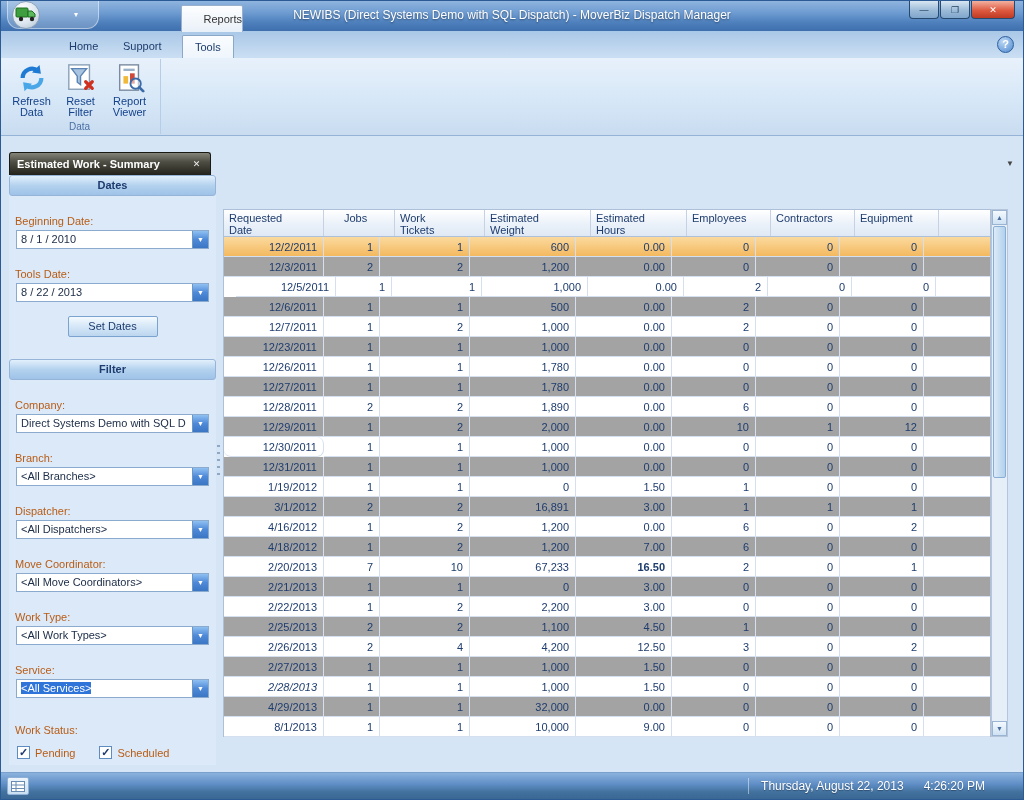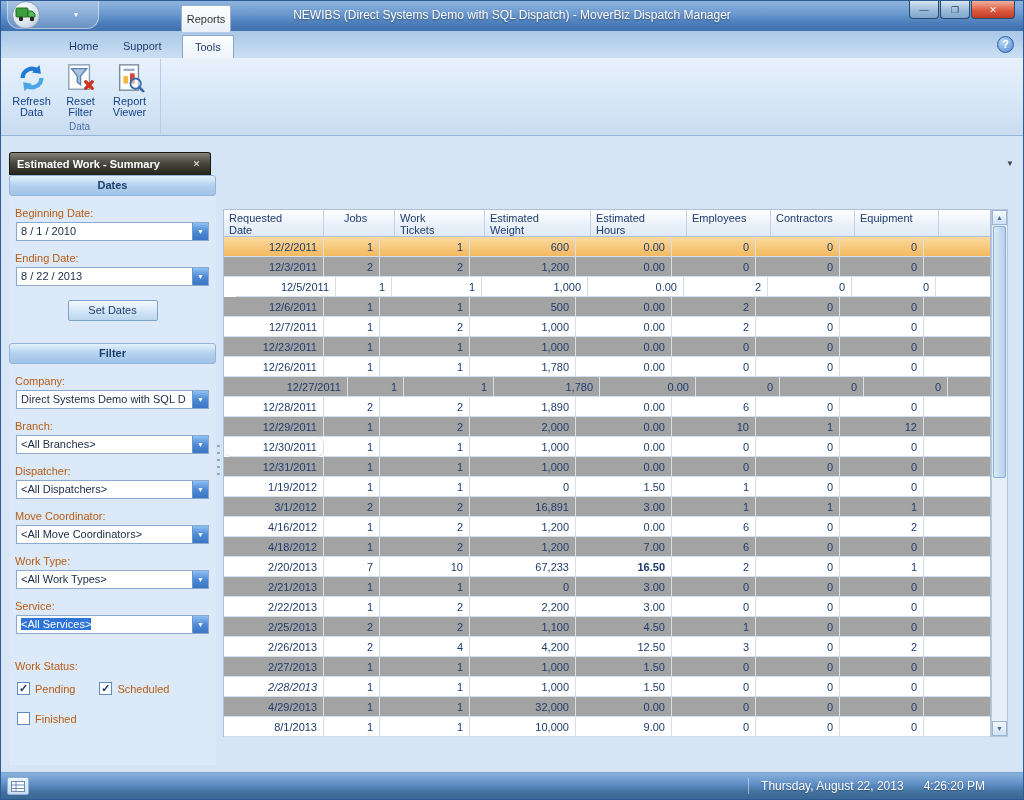--- a/index.html
+++ b/index.html
@@ -19,23 +19,23 @@
     background:radial-gradient(circle at 35% 28%, #ffffff, #dde7f0 55%, #aebfce);
     border:1px solid #8aa0b8; display:flex; align-items:center; justify-content:center; }
   #qat-arrow { color:#fff; font-size:8px; margin-left:34px; }
   #winbtns { position:absolute; top:0; right:8px; display:flex; }
   .winbtn { width:30px; height:18px; margin-left:1px; border:1px solid #27496e; border-top:none;
     border-radius:0 0 4px 4px; background:linear-gradient(#d8e6f2,#9cbbd8 55%,#7fa6cc);
     color:#1e3c5e; font-size:9px; display:flex; align-items:center; justify-content:center; }
   .winbtn.close { width:44px; background:linear-gradient(#f2b0a0,#dd5a40 55%,#c03a24); color:#fff; }
 
   
-  #contextual { position:absolute; left:180px; top:4px; width:50px; height:27px; z-index:6;
+  #contextual { position:absolute; left:180px; top:4px; width:62px; height:27px; z-index:6;
     background:linear-gradient(#fdfeff,#e9f0f8); border:1px solid #9ab0cc; border-bottom:none;
-    border-radius:2px 2px 0 0; text-align:center; line-height:26px; color:#333; }
+    border-radius:2px 2px 0 0; text-align:right; line-height:26px; color:#333; }
 
   
   #tabrow { position:absolute; top:30px; left:0; right:0; height:27px;
     background:linear-gradient(#a9c7e7,#cbdff3); }
   .rtab { position:absolute; top:4px; height:23px; line-height:22px; padding:0 12px;
     color:#1e3c6e; }
   .rtab.active { background:linear-gradient(#fbfdff,#eef5fc); border:1px solid #8ba8c8;
     border-bottom:none; border-radius:2px 2px 0 0; z-index:7; }
   #help { position:absolute; right:9px; top:5px; width:17px; height:17px; border-radius:50%;
     background:radial-gradient(circle at 35% 30%, #bcd8f4, #4f8ad0); border:1px solid #2e5e9e;
@@ -61,21 +61,21 @@
   #doctab-close { margin-left:auto; width:13px; height:13px; line-height:12px; text-align:center;
     color:#eee; font-size:9px; font-weight:normal; }
   #docdd { position:absolute; right:9px; top:158px; color:#444; font-size:8px; }
 
   
   #sidebar { position:absolute; left:8px; top:174px; width:207px; height:590px; background:#dce9f8; }
   .side-header { height:21px; background:linear-gradient(#e2f0fc,#b4d2ee 50%,#9ec2e8);
     border:1px solid #96b4d8; border-radius:3px; color:#1e3c6e; font-weight:bold;
     text-align:center; line-height:19px; }
   .side-header.second { margin-top:22px; }
-  .flabel { color:#b85c14; margin:11px 6px 3px; }
+  .flabel { color:#b85c14; margin:19px 6px 3px; }
   .combo { display:flex; height:19px; margin:0 7px; background:#fff; border:1px solid #8aaace; }
   .combo-val { flex:1; line-height:17px; padding-left:4px; color:#20304a; white-space:nowrap;
     overflow:hidden; }
   .combo-val .hl { background:#2f74d8; color:#fff; }
   .ddbtn { width:16px; background:linear-gradient(#8fc0f2,#4f8ad8 50%,#3a76c4); color:#fff;
     font-size:7px; text-align:center; line-height:17px; border-left:1px solid #6a96c8; }
   #setdates { display:block; width:90px; height:21px; margin:14px auto 0;
     background:linear-gradient(#f4fafe,#d8e9f8 45%,#bcd6ef); border:1px solid #7ba3cf;
     border-radius:2px; color:#1e3c6e; text-align:center; line-height:19px; }
   #wslabel { margin-top:26px; }
@@ -209,21 +209,21 @@
   </div>
   <div id="docdd">▼</div>
 
   <div id="sidebar">
     <div class="side-header">Dates</div>
     <div class="flabel">Beginning Date:</div>
     <div class="combo">
       <span class="combo-val">8 /  1 / 2010</span>
       <span class="ddbtn">▼</span>
     </div>
-    <div class="flabel">Ending Date:</div>
+    <div class="flabel">Tools Date:</div>
     <div class="combo">
       <span class="combo-val">8 / 22 / 2013</span>
       <span class="ddbtn">▼</span>
     </div>
     <div id="setdates">Set Dates</div>
     <div class="side-header second">Filter</div>
     <div id="filter-fields">
         <div class="flabel">Company:</div>
         <div class="combo">
           <span class="combo-val">Direct Systems Demo with SQL D</span>
@@ -366,21 +366,21 @@
           <div class="gc" style="width: 56px;">1</div>
           <div class="gc" style="width: 90px;">1</div>
           <div class="gc" style="width: 106px;">1,780</div>
           <div class="gc" style="width: 96px;">0.00</div>
           <div class="gc" style="width: 84px;">0</div>
           <div class="gc" style="width: 84px;">0</div>
           <div class="gc" style="width: 84px;">0</div>
           <div class="gc filler"></div>
         </div>
         <div class="grow alt">
-          <div class="gc" style="width: 124px;">12/27/2011</div>
+          <div class="gc" style="width: 100px;">12/27/2011</div>
           <div class="gc" style="width: 56px;">1</div>
           <div class="gc" style="width: 90px;">1</div>
           <div class="gc" style="width: 106px;">1,780</div>
           <div class="gc" style="width: 96px;">0.00</div>
           <div class="gc" style="width: 84px;">0</div>
           <div class="gc" style="width: 84px;">0</div>
           <div class="gc" style="width: 84px;">0</div>
           <div class="gc filler"></div>
         </div>
         <div class="grow">

